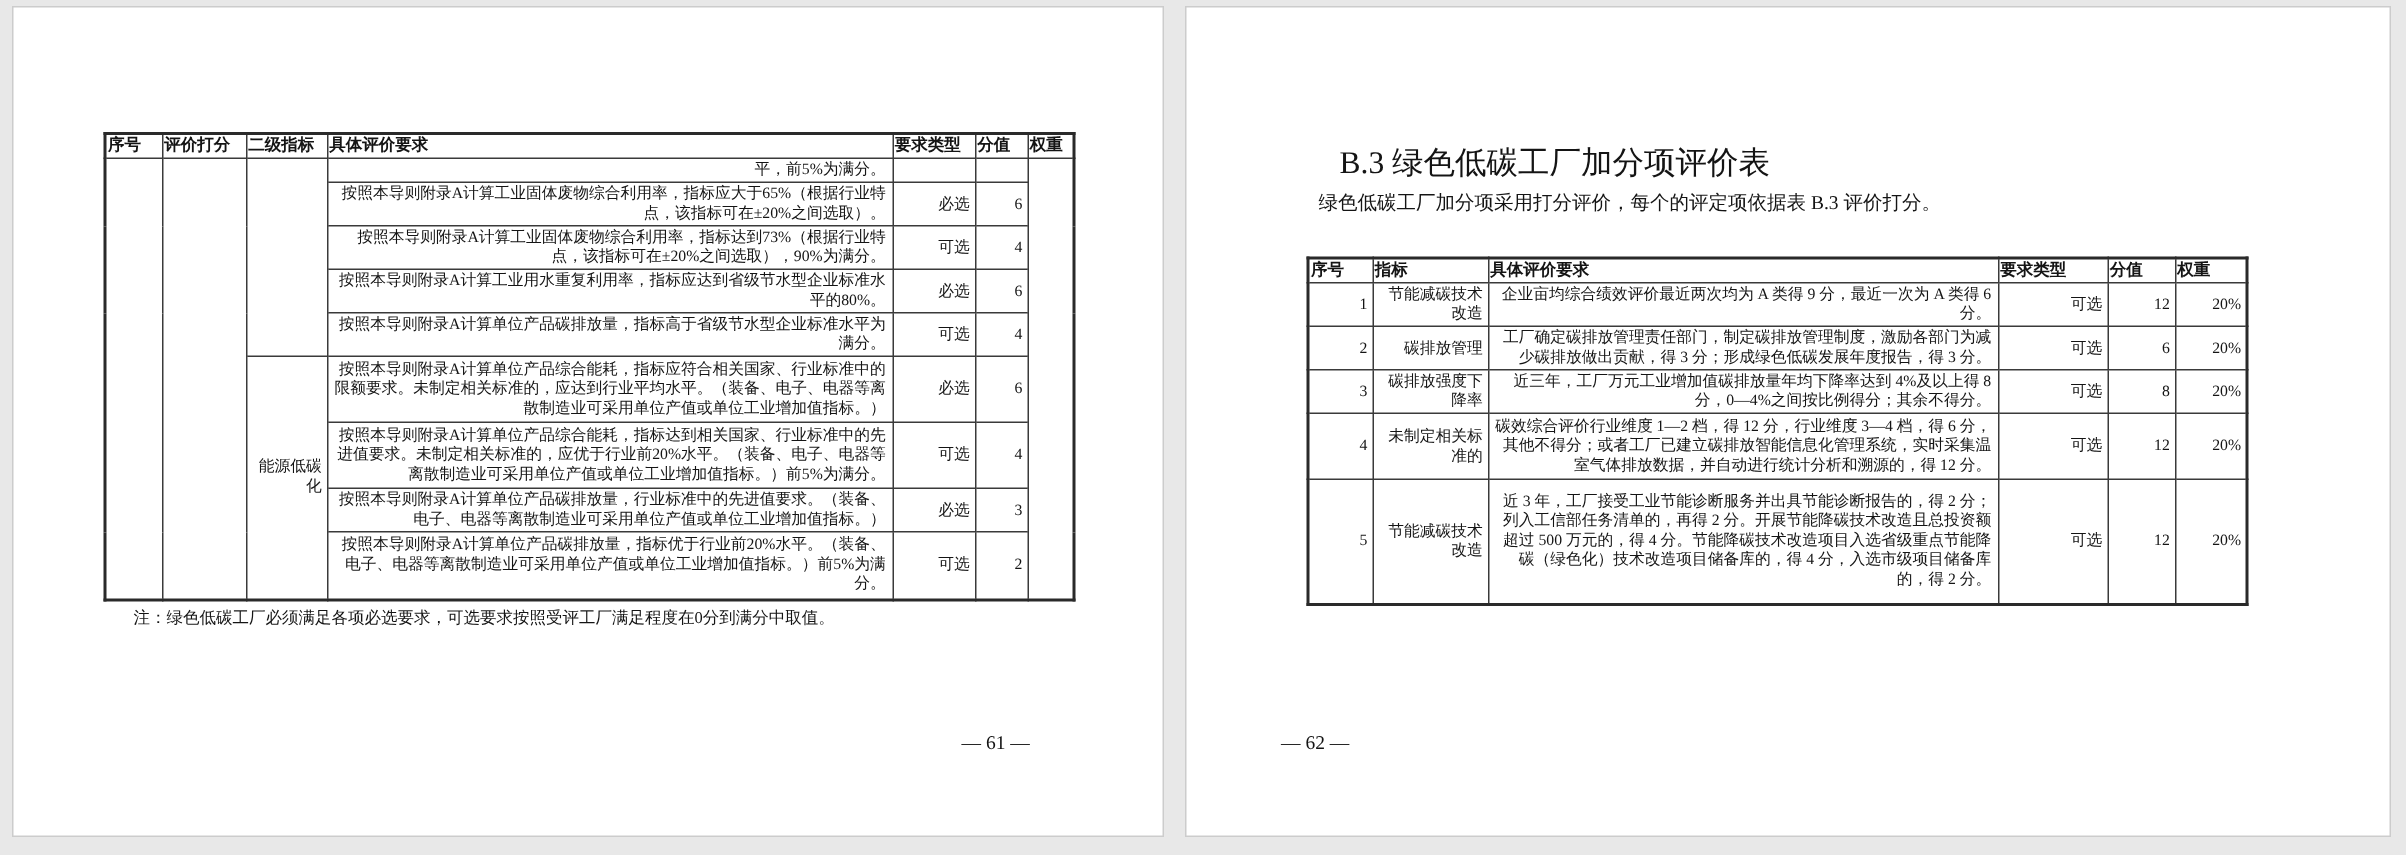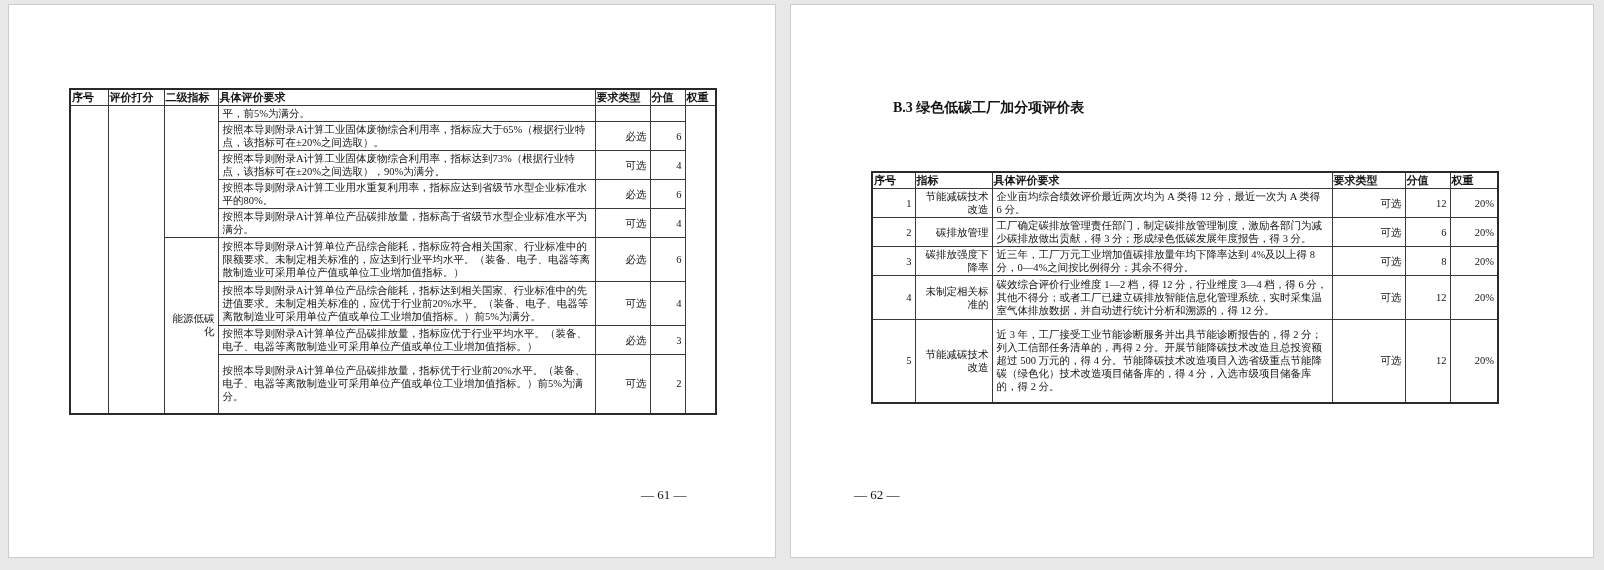--- a/index.html
+++ b/index.html
@@ -19,33 +19,33 @@
     border-collapse:collapse;table-layout:fixed;position:absolute;
     border:2px solid #2a2a2a;
   }
   td,th{
     border:1px solid #3a3a3a;box-sizing:border-box;overflow:hidden;
     font-size:10.5px;line-height:13px;padding:1px 3px;
     font-family:"Liberation Serif","DejaVu Serif",serif;vertical-align:middle;
   }
   th{font-weight:bold;font-size:11px;line-height:13px;text-align:left;padding:1px 1px}
   .c{text-align:right}
-  .req{text-align:left;padding:1px 4px}
+  .req{text-align:right;padding:1px 4px}
   tr.h16{height:16px} tr.h14{height:14px} tr.h29{height:29px}
-  tr.h44{height:44px} tr.h45{height:59px} tr.h83{height:83px}
+  tr.h44{height:44px} tr.h45{height:45px} tr.h83{height:83px}
 
   #tableL{left:60px;top:83px;width:646px}
   #tableR{left:80px;top:166px;width:626px}
 
   .note{position:absolute;left:80px;top:400px;font-size:11px;line-height:14px}
   .pagenum{position:absolute;top:482px;width:120px;font-size:13px}
   #pnL{left:632px}
   #pnR{left:63px}
 
-  .b3-title{position:absolute;left:102px;top:94px;font-size:14px;font-weight:bold;line-height:18px}
+  .b3-title{position:absolute;left:102px;top:94px;font-size:21px;font-weight:normal;line-height:18px}
   .b3-intro{position:absolute;left:88px;top:122px;font-size:13px;line-height:16px}
   .b3-caption{position:absolute;left:80px;top:145px;width:560px;text-align:center;font-size:12.5px;line-height:15px}
 </style>
 </head>
 <body>
 
 <div class="page" id="pageL">
 
   <table id="tableL">
     <colgroup>
@@ -101,38 +101,40 @@
       <td class="req">按照本导则附录A计算单位产品综合能耗，指标应符合相关国家、行业标准中的限额要求。未制定相关标准的，应达到行业平均水平。（装备、电子、电器等离散制造业可采用单位产值或单位工业增加值指标。）</td>
       <td class="c">必选</td>
       <td class="c">6</td>
     </tr>
     <tr class="h44">
       <td class="req">按照本导则附录A计算单位产品综合能耗，指标达到相关国家、行业标准中的先进值要求。未制定相关标准的，应优于行业前20%水平。（装备、电子、电器等离散制造业可采用单位产值或单位工业增加值指标。）前5%为满分。</td>
       <td class="c">可选</td>
       <td class="c">4</td>
     </tr>
     <tr class="h29">
-      <td class="req">按照本导则附录A计算单位产品碳排放量，指标应优于行业平均水平。（装备、电子、电器等离散制造业可采用单位产值或单位工业增加值指标。）</td>
+      <td class="req">按照本导则附录A计算单位产品碳排放量，行业标准中的先进值要求。（装备、电子、电器等离散制造业可采用单位产值或单位工业增加值指标。）</td>
       <td class="c">必选</td>
       <td class="c">3</td>
     </tr>
     <tr class="h45">
       <td class="req">按照本导则附录A计算单位产品碳排放量，指标优于行业前20%水平。（装备、电子、电器等离散制造业可采用单位产值或单位工业增加值指标。）前5%为满分。</td>
       <td class="c">可选</td>
       <td class="c">2</td>
     </tr>
   </tbody>
     </table>
 
+  <div class="note">注：绿色低碳工厂必须满足各项必选要求，可选要求按照受评工厂满足程度在0分到满分中取值。</div>
   <div class="pagenum" id="pnL">— 61 —</div>
 </div>
 
 <div class="page" id="pageR">
 
   <div class="b3-title">B.3  绿色低碳工厂加分项评价表</div>
+  <div class="b3-intro">绿色低碳工厂加分项采用打分评价，每个的评定项依据表 B.3 评价打分。</div>
 
   <table id="tableR">
     <colgroup>
       <col style="width:43px">
         <col style="width:77px">
         <col style="width:340px">
       <col style="width:73px">
         <col style="width:45px">
         <col style="width:48px">
     </colgroup>
@@ -141,21 +143,21 @@
       <th>序号</th>
       <th>指标</th>
       <th>具体评价要求</th>
       <th>要求类型</th>
       <th>分值</th>
       <th>权重</th>
     </tr>
     <tr class="h29">
       <td class="c">1</td>
       <td class="c">节能减碳技术改造</td>
-      <td class="req">企业亩均综合绩效评价最近两次均为 A 类得 12 分，最近一次为 A 类得 6 分。</td>
+      <td class="req">企业亩均综合绩效评价最近两次均为 A 类得 9 分，最近一次为 A 类得 6 分。</td>
       <td class="c">可选</td>
       <td class="c">12</td>
       <td class="c">20%</td>
     </tr>
     <tr class="h29">
       <td class="c">2</td>
       <td class="c">碳排放管理</td>
       <td class="req">工厂确定碳排放管理责任部门，制定碳排放管理制度，激励各部门为减少碳排放做出贡献，得 3 分；形成绿色低碳发展年度报告，得 3 分。</td>
       <td class="c">可选</td>
       <td class="c">6</td>

